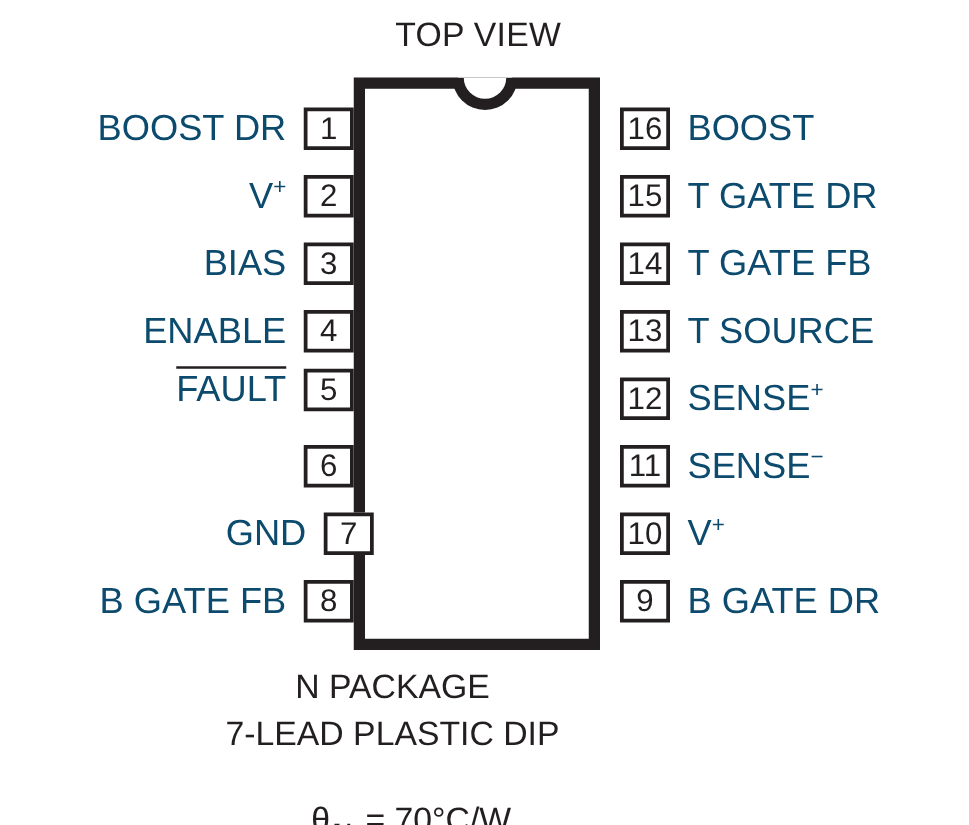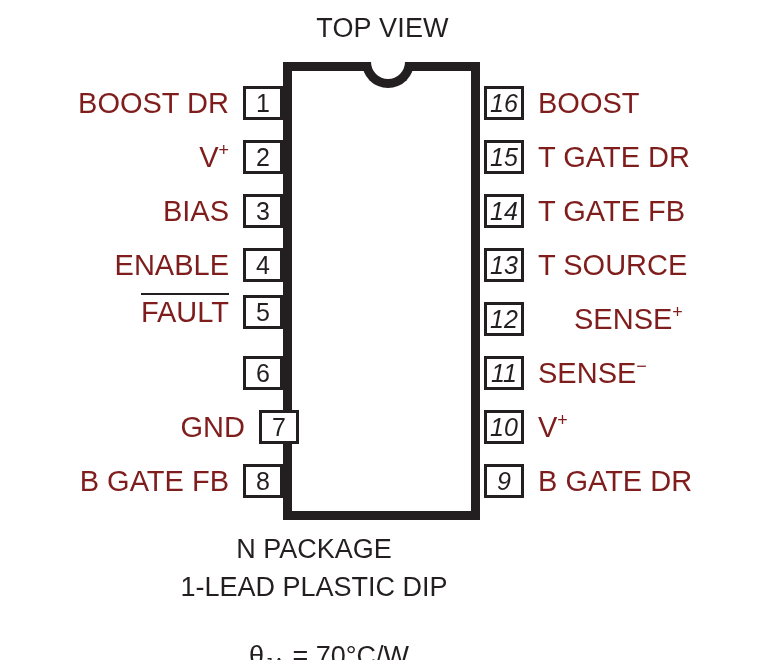--- a/index.html
+++ b/index.html
@@ -86,26 +86,26 @@
     height: 34px;
     border: 3px solid #231f20;
     background: #ffffff;
     font-size: 25px;
     line-height: 28px;
     text-align: center;
     color: #231f20;
     flex: 0 0 auto;
   }
   .pin-row.left .pin-box { margin-right: 0; }
-  .pin-row.right .pin-box { margin-left: 4px; font-style: italic; }
+  .pin-row.right .pin-box { margin-left: 16px; }
 
   .pin-label {
     font-size: 29px;
     line-height: 34px;
-    color: #7f1d1d;
+    color: #0c4a6e;
     white-space: pre;
     flex: 0 0 auto;
   }
   .pin-row.left .pin-label {
     text-align: right;
     padding-right: 14px;
   }
   .pin-row.right .pin-label {
     text-align: left;
     padding-left: 14px;
@@ -194,37 +194,37 @@
         <span class="pin-label">T GATE DR</span>
       </div>
       <div class="pin-row right" style="top: 194px;">
         <div class="pin-box">14</div>
         <span class="pin-label">T GATE FB</span>
       </div>
       <div class="pin-row right" style="top: 248px;">
         <div class="pin-box">13</div>
         <span class="pin-label">T SOURCE</span>
       </div>
-      <div class="pin-row right" style="top: 302px; gap: 36px;">
+      <div class="pin-row right" style="top: 302px;">
         <div class="pin-box">12</div>
         <span class="pin-label">SENSE<span class="sup">+</span></span>
       </div>
       <div class="pin-row right" style="top: 356px;">
         <div class="pin-box">11</div>
         <span class="pin-label">SENSE<span class="sup">−</span></span>
       </div>
       <div class="pin-row right" style="top: 410px;">
         <div class="pin-box">10</div>
         <span class="pin-label">V<span class="sup">+</span></span>
       </div>
       <div class="pin-row right" style="top: 464px;">
         <div class="pin-box">9</div>
         <span class="pin-label">B GATE DR</span>
       </div>
     </div>
 
   <div class="caption l1">N PACKAGE</div>
-  <div class="caption l2">1-LEAD PLASTIC DIP</div>
+  <div class="caption l2">7-LEAD PLASTIC DIP</div>
   <div class="caption l3">
     <span>θ</span><span class="sub">JA</span><span> = 70°C/W</span>
   </div>
 
 </div>
 
 </body></html>

